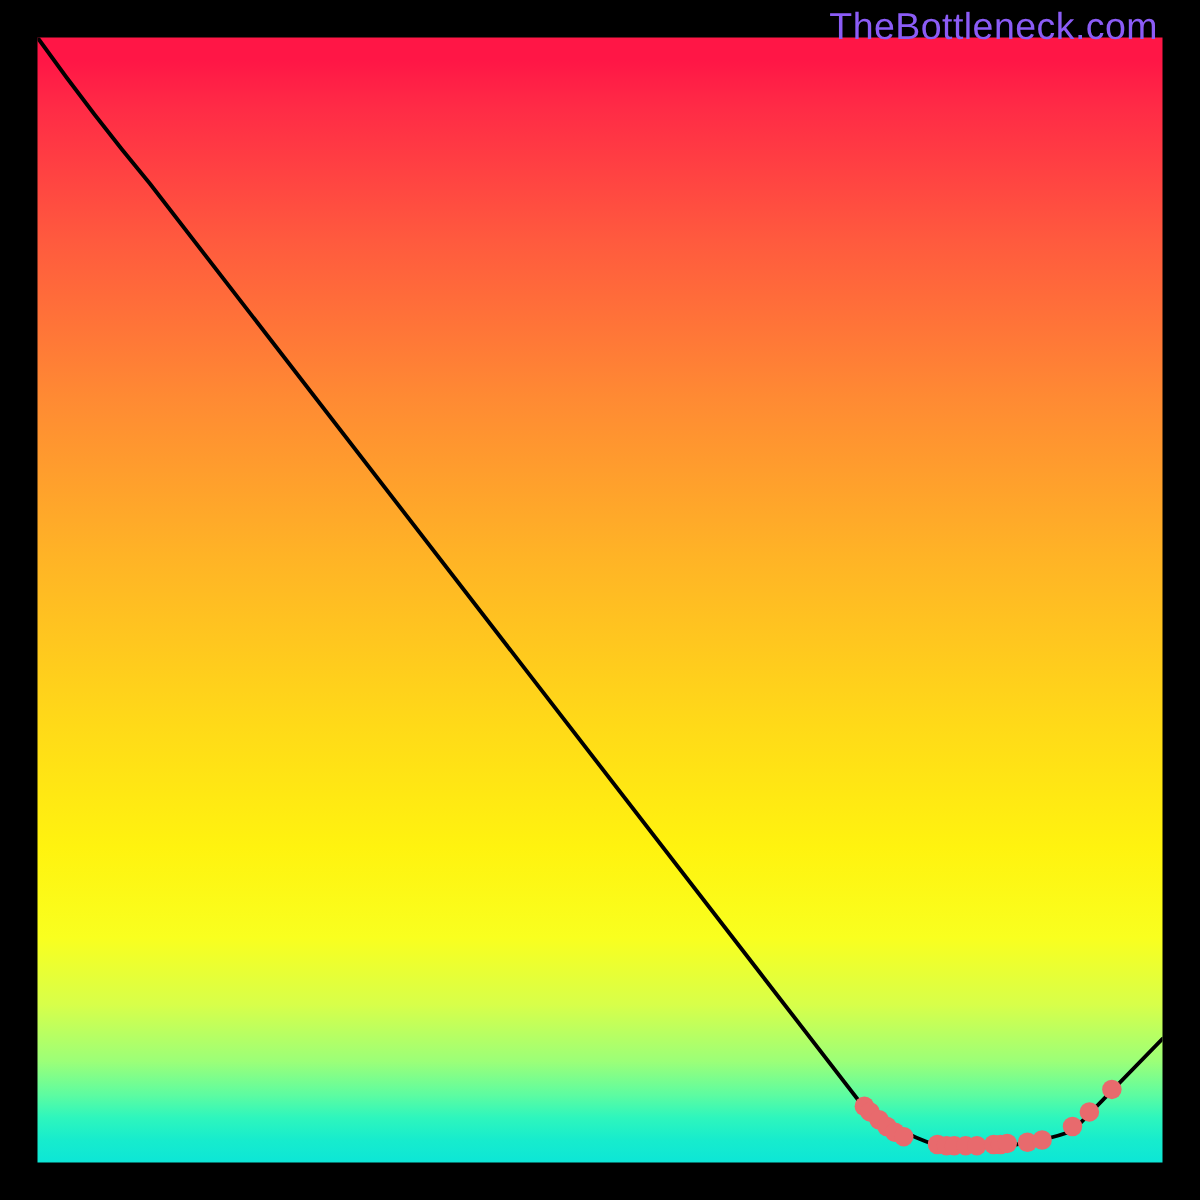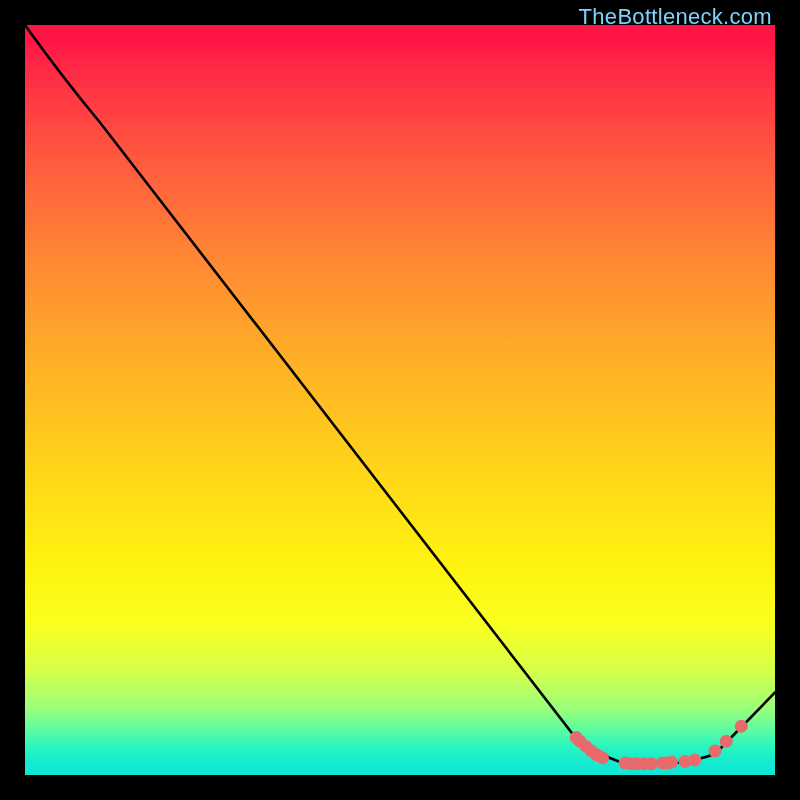--- a/index.html
+++ b/index.html
@@ -42,22 +42,22 @@
       #5dfca1 94%,
       #2ef6bd 96%,
       #17eccd 98%,
       #0de6d6 100%
     );
   }
   .watermark {
     position: absolute;
     top: 4px;
     right: 28px;
-    color: #7dd3fc;
-    font-size: 22px;
+    color: #8b5cf6;
+    font-size: 25px;
     font-weight: 500;
     letter-spacing: 0.3px;
     z-index: 5;
   }
   svg.curve {
     position: absolute;
     left: 0;
     top: 0;
     width: 750px;
     height: 750px;

